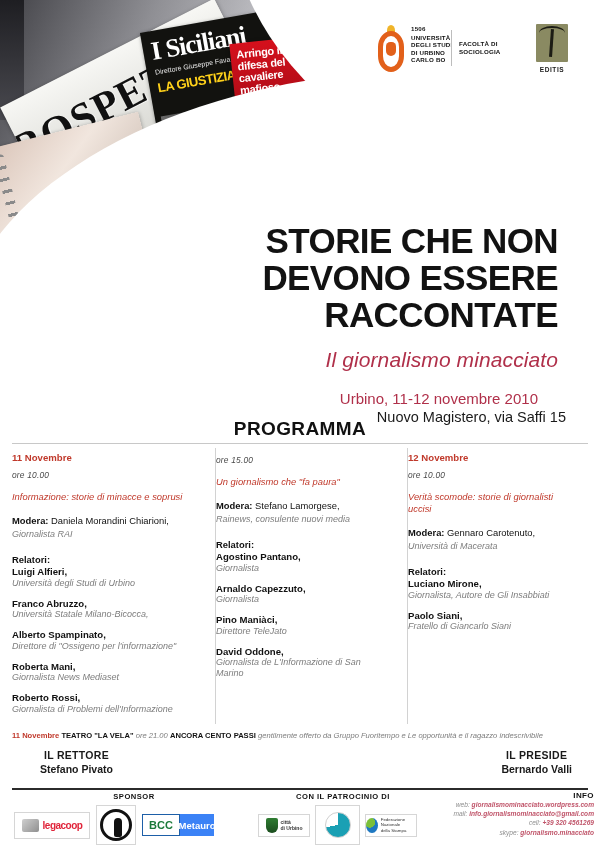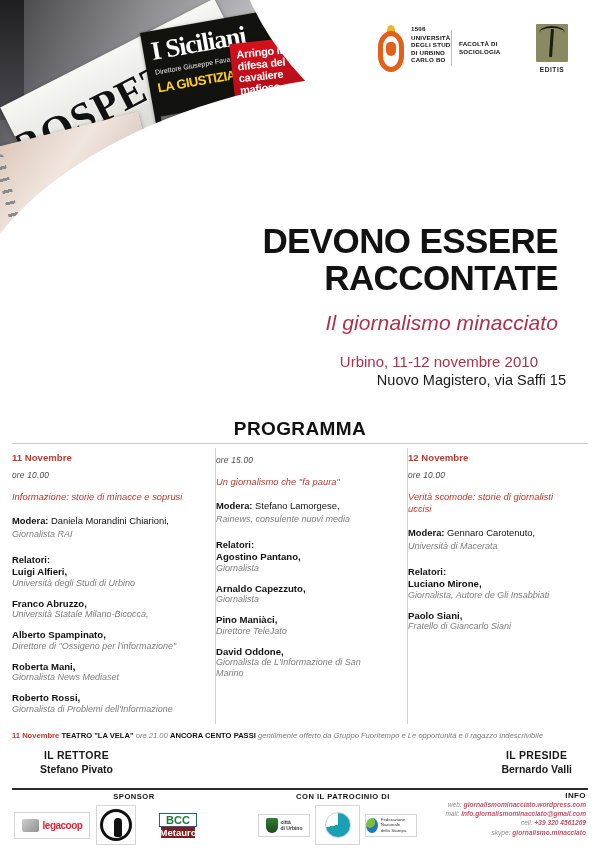--- a/index.html
+++ b/index.html
@@ -233,36 +233,36 @@
 
   .sponsor-zone { position:absolute; left:14px; top:0; width:240px; }
   .sponsor-logos { display:flex; align-items:center; gap:6px; margin-top:4px; }
   .lg { background:#fff; border:1px solid #d6d6d6; display:flex; align-items:center; justify-content:center; }
   .lg-legacoop { width:76px; height:27px; gap:4px; }
   .legacoop-mark { width:17px; height:13px; background:linear-gradient(135deg,#cfcfcf,#8f8f8f); border-radius:2px; }
   .legacoop-txt { font-weight:700; font-size:10px; color:#e0243a; letter-spacing:-.5px; }
   .lg-circle { width:40px; height:40px; border:1px solid #d6d6d6; display:flex;align-items:center;justify-content:center;}
   .circle-mark { width:32px; height:32px; border-radius:50%; border:3px solid #111; position:relative; background:#fff; }
   .circle-mark:after { content:""; position:absolute; left:11px; top:6px; width:8px; height:19px; background:#111; border-radius:4px 4px 2px 2px;}
-  .lg-bcc { width:72px; height:22px; padding:0; border:none;flex-direction:column; }
+  .lg-bcc { width:72px; height:22px; padding:0; border:none; }
   .bcc-l { background:#fff; border:1px solid #1d5fa8; color:#1b7a3a; font-weight:700; font-size:11px; width:38px; height:22px; display:flex; align-items:center; justify-content:center; }
-  .bcc-r { background:#7f1d1d; color:#fff; font-weight:700; font-size:9.5px; width:34px; height:22px; display:flex; align-items:center; justify-content:center; }
+  .bcc-r { background:#3b82f6; color:#fff; font-weight:700; font-size:9.5px; width:34px; height:22px; display:flex; align-items:center; justify-content:center; }
 
   .patro-zone { position:absolute; left:258px; top:0; width:170px; }
   .patro-logos { display:flex; align-items:center; gap:5px; margin-top:4px; }
   .lg-city { width:52px; height:23px; gap:3px; }
   .city-crest { width:12px; height:15px; background:linear-gradient(180deg,#2f7d32,#1b4d1e); border-radius:2px 2px 6px 6px; }
   .city-txt { font-size:5px; line-height:6px; color:#333; font-weight:700; }
   .lg-pie { width:45px; height:40px; }
   .pie-mark { width:26px; height:26px; border-radius:50%; background: conic-gradient(#1aa0b4 0 72%, #ffffff 72% 100%); border:1px solid #cfcfcf; }
   .lg-globe { width:52px; height:23px; gap:3px; }
   .globe-mark { width:15px; height:15px; border-radius:50%; background: radial-gradient(circle at 32% 30%, #7bbf3a 0 38%, #1f78c1 40% 100%); }
   .globe-txt { font-size:4.4px; line-height:5.4px; color:#333; }
 
-  .info-zone { position:absolute; right:14px; top:-1px; width:190px; text-align:right; }
+  .info-zone { position:absolute; right:6px; top:-1px; width:190px; text-align:right; }
   .info-head { font-size:8px; font-weight:700; letter-spacing:.4px; color:#111; }
   .info-line { font-size:6.6px; line-height:9.2px; color:#8d8d8d; font-style:italic; }
   .info-line b { font-style:italic; font-weight:700; color:#c0556a; }
 </style>
 </head>
 <body>
 
 <div class="poster">
 
   <div class="hero">
@@ -324,20 +324,21 @@
       <div>SOCIOLOGIA</div>
     </div>
     <div class="logo-editis">
       <div class="editis-mark"></div>
       <div class="editis-label">EDITIS</div>
     </div>
   </div>
 
   <div class="titleblock">
     <div class="main-title">
+      <div>STORIE CHE NON</div>
       <div>DEVONO ESSERE</div>
       <div>RACCONTATE</div>
     </div>
     <div class="subtitle">Il giornalismo minacciato</div>
     <div class="where1">Urbino, 11-12 novembre 2010</div>
     <div class="where2">Nuovo Magistero, via Saffi 15</div>
   </div>
 
   <div class="programma">PROGRAMMA</div>
   <div class="hr-top"></div>

